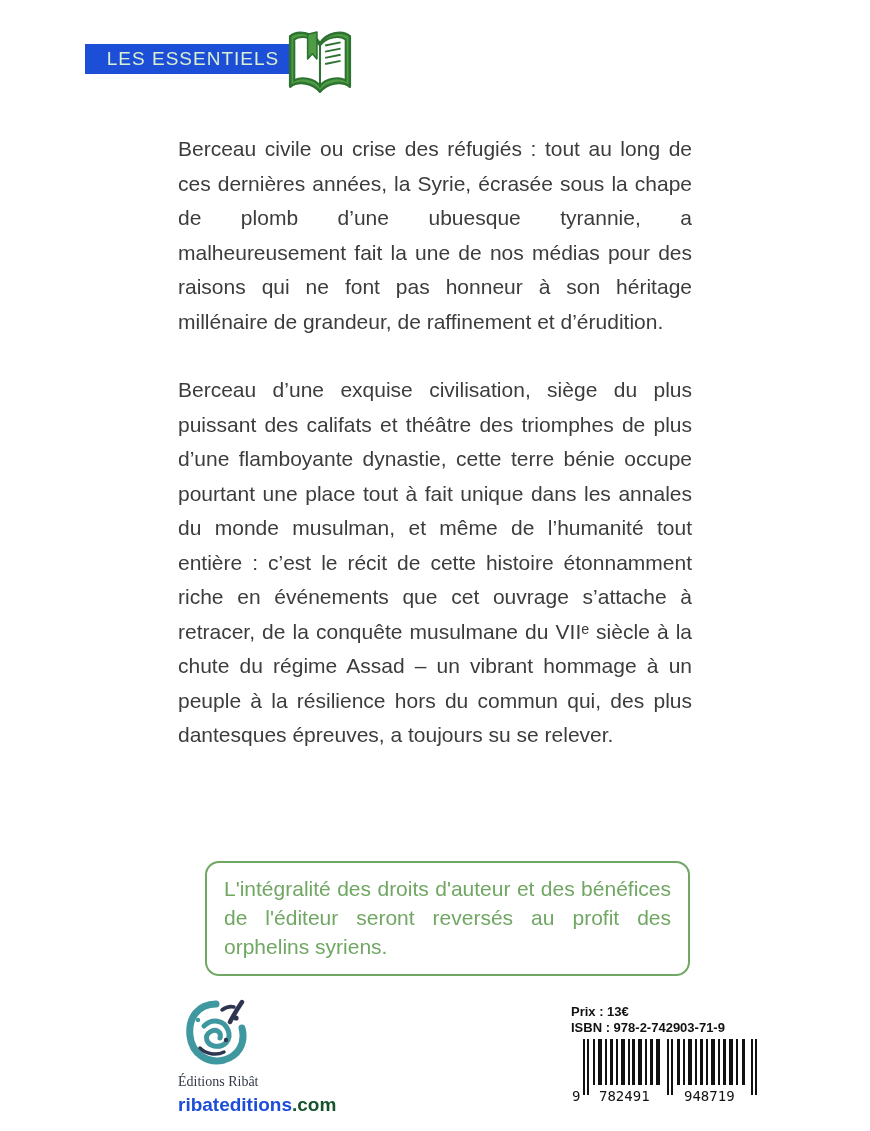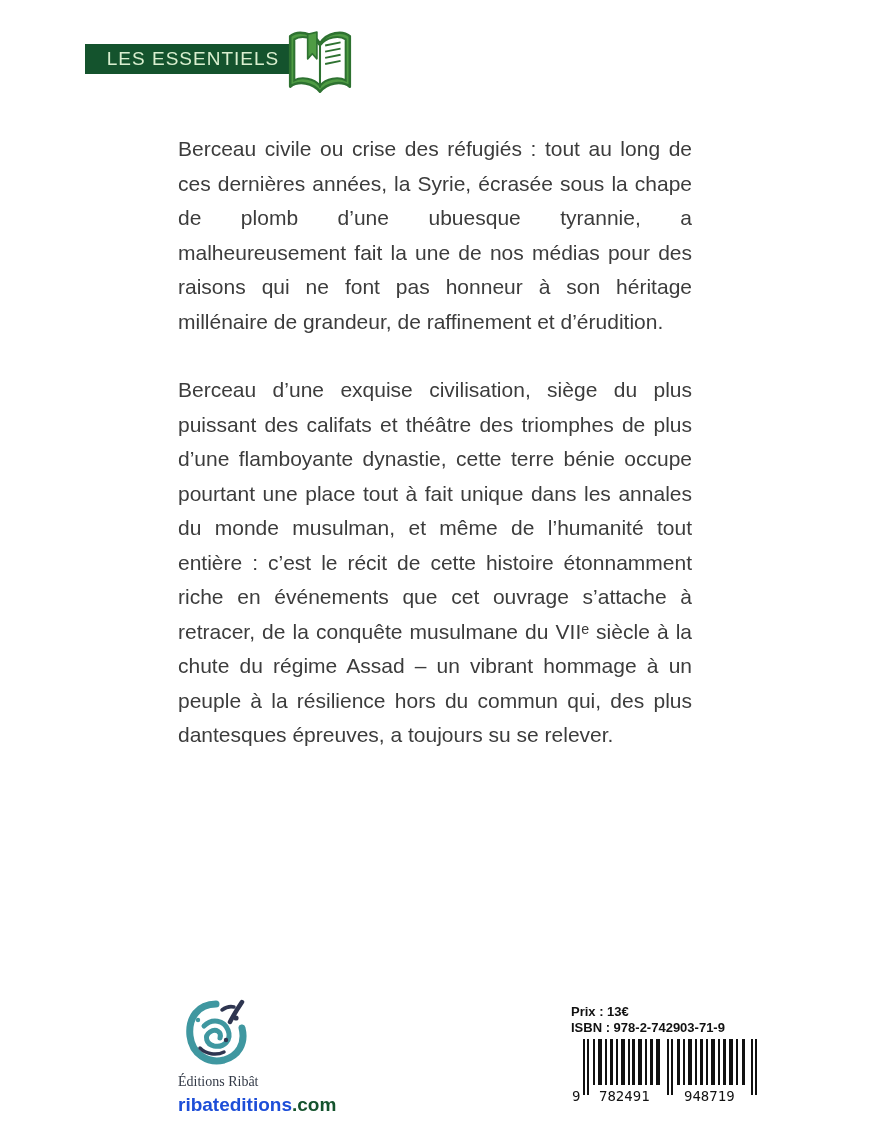--- a/index.html
+++ b/index.html
@@ -1,21 +1,21 @@
 <!DOCTYPE html>
 <html><head>
 <meta charset="utf-8">
 <style>
   html,body{margin:0;padding:0;background:#ffffff;}
   .page{position:relative;width:870px;height:1131px;background:#ffffff;overflow:hidden;
         font-family:"Liberation Sans",sans-serif;}
 
   
   .badge-strip{position:absolute;left:85px;top:44px;width:216px;height:30px;
-               background:#14532d;display:flex;align-items:center;justify-content:center;}
+               background:#1d4ed8;display:flex;align-items:center;justify-content:center;}
   .badge-strip span{color:#d9efcf;font-size:19px;letter-spacing:1px;font-weight:400;}
   .badge-icon{position:absolute;left:287px;top:27px;width:66px;height:74px;display:block;}
 
   
   .body-text{position:absolute;left:178px;top:132px;width:514px;
              color:#3c3c3c;font-size:21px;line-height:34.5px;text-align:justify;}
   .body-text p{margin:0 0 34px 0;}
 
   
   .donation-box{position:absolute;left:205px;top:861px;width:485px;box-sizing:border-box;
@@ -55,20 +55,23 @@
     <line x1="37" y1="24" x2="52" y2="21" stroke="#2e7231" stroke-width="1.8"></line>
     <line x1="37" y1="30" x2="52" y2="27" stroke="#2e7231" stroke-width="1.8"></line>
     <line x1="37" y1="36" x2="52" y2="33" stroke="#2e7231" stroke-width="1.8"></line>
   </svg>
 
   <div class="body-text">
     <p>Berceau civile ou crise des réfugiés : tout au long de ces dernières années, la Syrie, écrasée sous la chape de plomb d’une ubuesque tyrannie, a malheureusement fait la une de nos médias pour des raisons qui ne font pas honneur à son héritage millénaire de grandeur, de raffinement et d’érudition.</p>
     <p>Berceau d’une exquise civilisation, siège du plus puissant des califats et théâtre des triomphes de plus d’une flamboyante dynastie, cette terre bénie occupe pourtant une place tout à fait unique dans les annales du monde musulman, et même de l’humanité tout entière : c’est le récit de cette histoire étonnamment riche en événements que cet ouvrage s’attache à retracer, de la conquête musulmane du VIIᵉ siècle à la chute du régime Assad – un vibrant hommage à un peuple à la résilience hors du commun qui, des plus dantesques épreuves, a toujours su se relever.</p>
   </div>
 
+  <div class="donation-box">
+    <p>L'intégralité des droits d'auteur et des bénéfices de l'éditeur seront reversés au profit des orphelins syriens.</p>
+  </div>
 
   <div class="publisher">
     <svg class="publisher-logo" viewBox="0 0 76 76">
       <path d="M38,8 C20,8 10,22 12,40 C14,58 30,68 46,64 C60,60 68,48 64,32" fill="none" stroke="#3f97a0" stroke-width="7" stroke-linecap="round"></path>
       <path d="M26,30 C34,22 46,24 50,34 C54,44 46,52 36,50 C28,48 26,40 32,36 C38,32 44,36 42,42" fill="none" stroke="#3f97a0" stroke-width="5" stroke-linecap="round"></path>
       <path d="M52,26 C56,18 60,12 64,6" fill="none" stroke="#2e3550" stroke-width="4.5" stroke-linecap="round"></path>
       <path d="M44,14 C48,11 52,10 56,11" fill="none" stroke="#2e3550" stroke-width="3.5" stroke-linecap="round"></path>
       <path d="M22,52 C28,58 38,60 46,56" fill="none" stroke="#2e3550" stroke-width="3.5" stroke-linecap="round"></path>
       <circle cx="58" cy="22" r="2.6" fill="#2e3550"></circle>
       <circle cx="20" cy="24" r="2.2" fill="#3f97a0"></circle>

